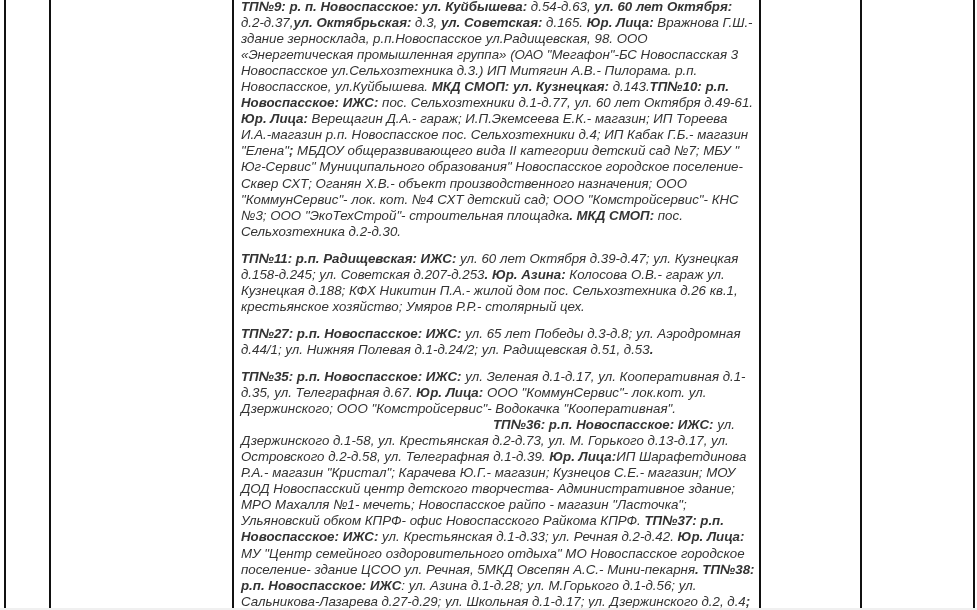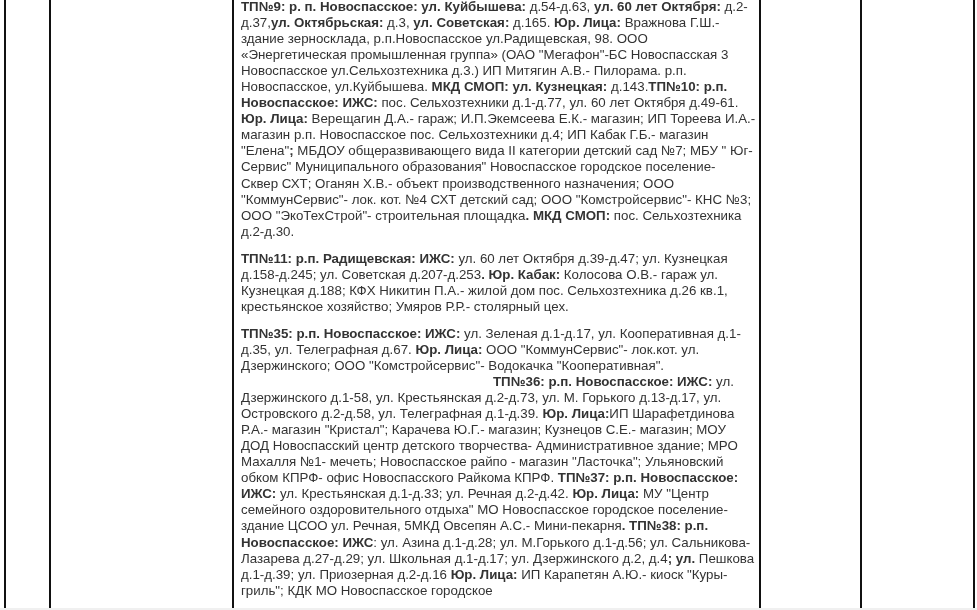--- a/index.html
+++ b/index.html
@@ -1,34 +1,35 @@
 <!DOCTYPE html>
 <html><head>
 <meta charset="utf-8">
 <style>
   html, body { margin:0; padding:0; background:#ffffff; }
   body { width:977px; height:610px; overflow:hidden; position:relative;
          font-family:"Liberation Sans", sans-serif; color:#333333; }
   .vline { position:absolute; top:0; height:608px; width:2px; background:#111; }
   .content { position:absolute; left:241px; top:-1px; width:515px;
              font-size:13.3px; line-height:16.05px; color:#333; }
-  .content p { margin:0 0 11px 0; }
+  .content p { margin:0 0 11px 0;font-style:italic; }
   .content b { font-weight:bold; color:#333; }
   .bottombar { position:absolute; left:0; top:608px; width:977px; height:2px; background:#f0f0f0; }
   .gap-tab { display:inline-block; width:252px; }
 </style>
 </head>
 <body>
 
 <div class="vline" style="left:4px;"></div>
 <div class="vline" style="left:49px;"></div>
 <div class="vline" style="left:232px;"></div>
 <div class="vline" style="left:759px;"></div>
 <div class="vline" style="left:860px;"></div>
 <div class="vline" style="left:973px;"></div>
 
 <div class="content">
   <p><b>ТП№9: р. п. Новоспасское: ул. Куйбышева:</b><span> д.54-д.63,  </span><b>ул. 60 лет Октября:</b><span> д.2-д.37,</span><b>ул. Октябрьская:</b><span> д.3, </span><b>ул. Советская:</b><span> д.165. </span><b>Юр. Лица:</b><span> Вражнова Г.Ш.- здание зерносклада, р.п.Новоспасское ул.Радищевская, 98.  ООО «Энергетическая промышленная группа»  (ОАО   "Мегафон"-БС Новоспасская 3 Новоспасское ул.Сельхозтехника д.3.) ИП Митягин А.В.- Пилорама. р.п. Новоспасское, ул.Куйбышева.  </span><b>МКД СМОП: ул. Кузнецкая:</b><span> д.143.</span><b>ТП№10: р.п. Новоспасское: ИЖС:</b><span> пос. Сельхозтехники д.1-д.77, ул. 60 лет Октября д.49-61. </span><b>Юр. Лица:</b><span> Верещагин Д.А.- гараж; И.П.Экемсеева Е.К.- магазин; ИП Тореева И.А.-магазин р.п. Новоспасское пос. Сельхозтехники д.4; ИП Кабак Г.Б.- магазин "Елена"</span><b>;</b><span> МБДОУ общеразвивающего вида II категории детский сад №7; МБУ " Юг-Сервис" Муниципального образования" Новоспасское городское поселение- Сквер СХТ; Оганян Х.В.- объект производственного назначения; ООО "КоммунСервис"- лок. кот. №4 СХТ детский сад; ООО "Комстройсервис"- КНС №3; ООО "ЭкоТехСтрой"- строительная площадка</span><b>. МКД СМОП:</b><span> пос. Сельхозтехника д.2-д.30.</span></p>
-  <p><b>ТП№11: р.п. Радищевская: ИЖС:</b><span> ул. 60 лет Октября д.39-д.47; ул. Кузнецкая д.158-д.245; ул. Советская д.207-д.253</span><b>. Юр. Кабак:</b><span> Колосова О.В.- гараж ул. Кузнецкая д.188; КФХ Никитин П.А.- жилой дом пос. Сельхозтехника д.26 кв.1, крестьянское хозяйство; Умяров Р.Р.- столярный цех.</span></p>
+  <p><b>ТП№11: р.п. Радищевская: ИЖС:</b><span> ул. 60 лет Октября д.39-д.47; ул. Кузнецкая д.158-д.245; ул. Советская д.207-д.253</span><b>. Юр. Азина:</b><span> Колосова О.В.- гараж ул. Кузнецкая д.188; КФХ Никитин П.А.- жилой дом пос. Сельхозтехника д.26 кв.1, крестьянское хозяйство; Умяров Р.Р.- столярный цех.</span></p>
+  <p><b>ТП№27: р.п. Новоспасское: ИЖС:</b><span> ул. 65 лет Победы д.3-д.8; ул. Аэродромная д.44/1; ул. Нижняя Полевая д.1-д.24/2; ул. Радищевская д.51, д.53</span><b>.</b></p>
   <p><b>ТП№35: р.п. Новоспасское:  ИЖС:</b><span> ул. Зеленая д.1-д.17,  ул. Кооперативная д.1-д.35,   ул. Телеграфная д.67.  </span><b>Юр. Лица:</b><span>  ООО "КоммунСервис"- лок.кот. ул. Дзержинского;  ООО "Комстройсервис"- Водокачка "Кооперативная".</span><span class="gap-tab"></span><b>ТП№36: р.п. Новоспасское: ИЖС:</b><span> ул. Дзержинского д.1-58,  ул. Крестьянская д.2-д.73, ул. М. Горького д.13-д.17, ул. Островского д.2-д.58,   ул. Телеграфная д.1-д.39.  </span><b>Юр. Лица:</b><span>ИП Шарафетдинова Р.А.- магазин "Кристал";  Карачева Ю.Г.- магазин;  Кузнецов С.Е.- магазин; МОУ ДОД Новоспасский центр детского творчества- Административное здание;  МРО Махалля №1- мечеть;  Новоспасское райпо -  магазин "Ласточка";  Ульяновский обком КПРФ- офис Новоспасского Райкома КПРФ. </span><b>ТП№37: р.п. Новоспасское: ИЖС:</b><span> ул. Крестьянская д.1-д.33; ул. Речная д.2-д.42. </span><b>Юр. Лица:</b><span>  МУ "Центр семейного оздоровительного отдыха" МО Новоспасское  городское поселение- здание  ЦСОО ул. Речная, 5МКД Овсепян А.С.- Мини-пекарня</span><b>. ТП№38: р.п. Новоспасское: ИЖС</b><span>: ул. Азина д.1-д.28; ул. М.Горького д.1-д.56; ул. Сальникова-Лазарева д.27-д.29; ул. Школьная д.1-д.17; ул. Дзержинского д.2, д.4</span><b>; ул.</b><span> Пешкова д.1-д.39; ул. Приозерная д.2-д.16  </span><b>Юр. Лица:</b><span> ИП Карапетян А.Ю.- киоск "Куры-гриль"; КДК МО Новоспасское городское</span></p>
 </div>
 
 <div class="bottombar"></div>
 
 </body></html>

